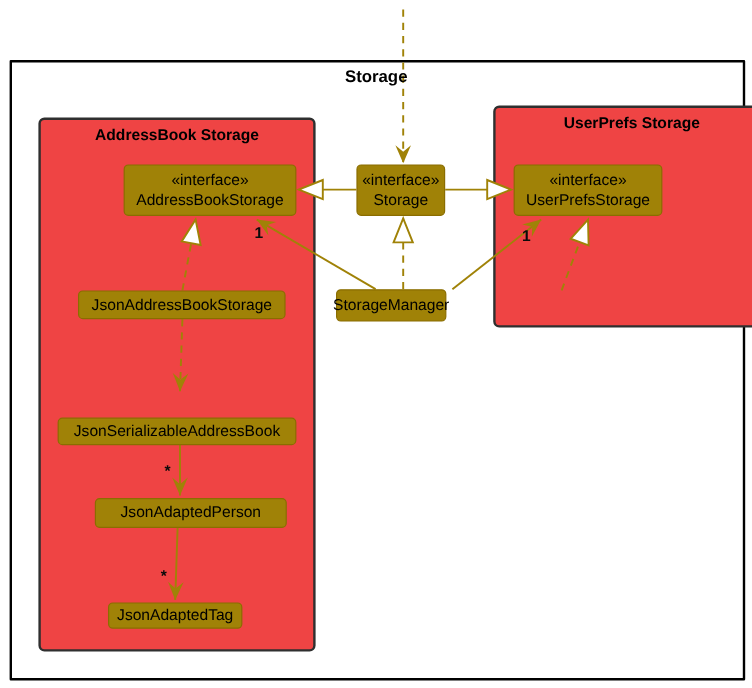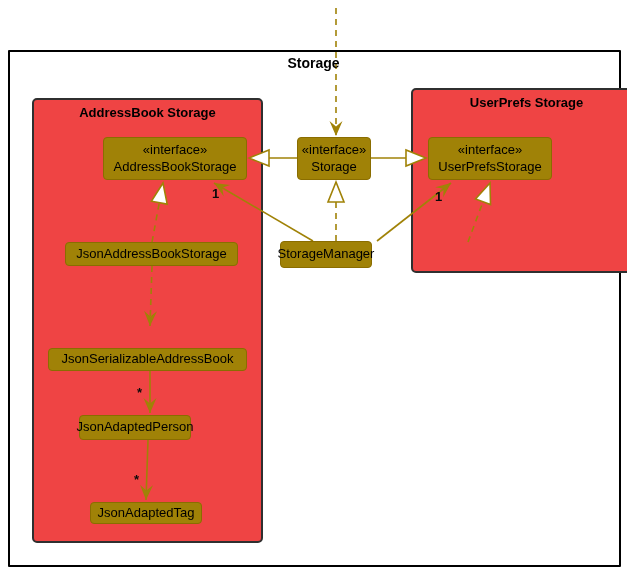--- a/index.html
+++ b/index.html
@@ -40,21 +40,21 @@
     display:flex;flex-direction:column;align-items:center;justify-content:center;
     white-space:nowrap;z-index:4;
   }
   #node-abs{left:103px;top:137px;width:144px;height:43px;}
   #node-storage{left:297px;top:137px;width:74px;height:43px;}
   #node-ups{left:428px;top:137px;width:124px;height:43px;}
   #node-sm{left:280px;top:241px;width:92px;height:27px;}
   #node-jabs{left:65px;top:242px;width:173px;height:24px;align-items:center;}
   #node-jups{left:430px;top:242px;width:151px;height:24px;}
   #node-jsab{left:48px;top:328px;width:199px;height:23px;margin-top:20px;}
-  #node-jap{left:79px;top:415px;width:112px;height:25px;}
+  #node-jap{left:79px;top:415px;width:160px;height:25px;}
   #node-jat{left:90px;top:502px;width:112px;height:22px;}
   
   .mult{
     position:absolute;font-size:13px;font-weight:bold;color:#0a0a0a;
     z-index:5;white-space:nowrap;
   }
   #mult-1-left{left:212px;top:186px;}
   #mult-1-right{left:435px;top:189px;}
   #mult-star-person{left:137px;top:385px;}
   #mult-star-tag{left:134px;top:472px;}

